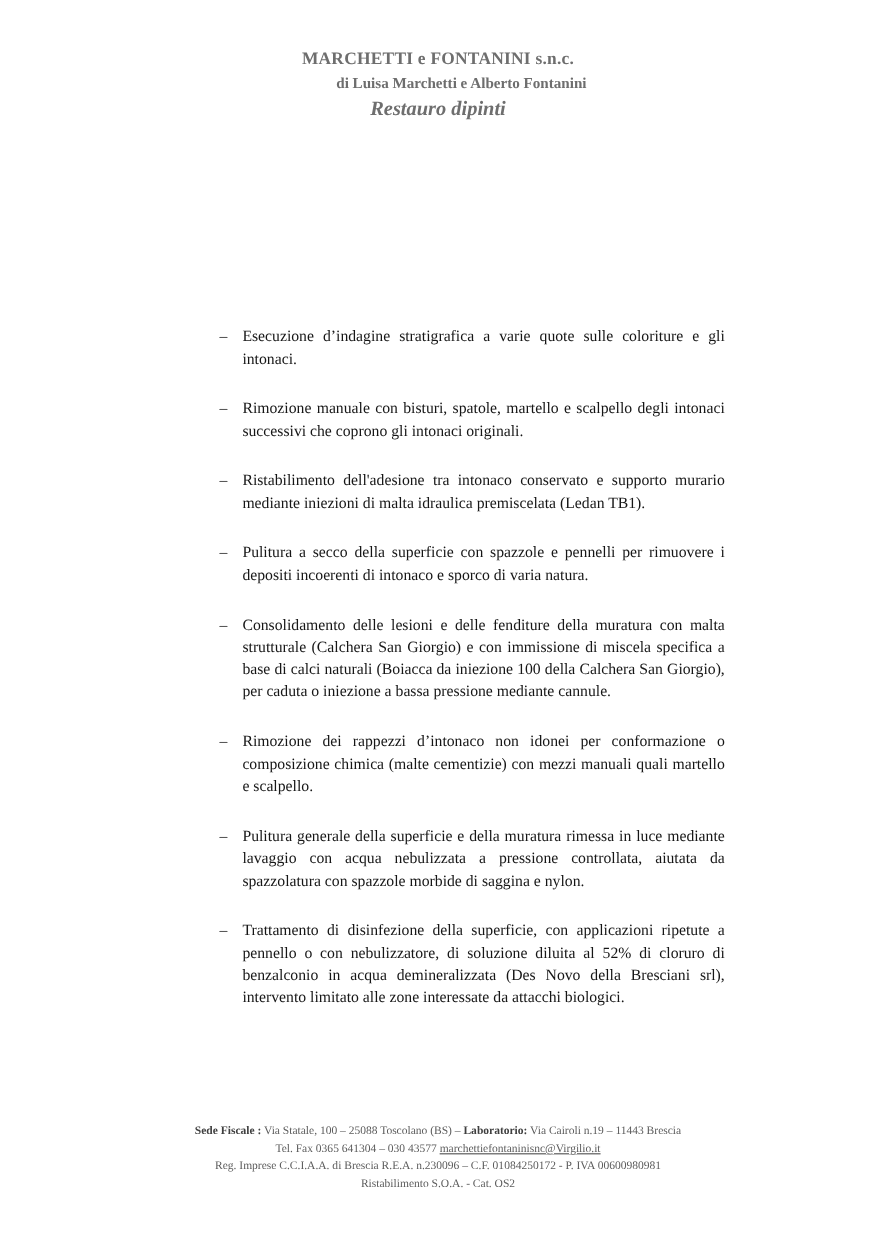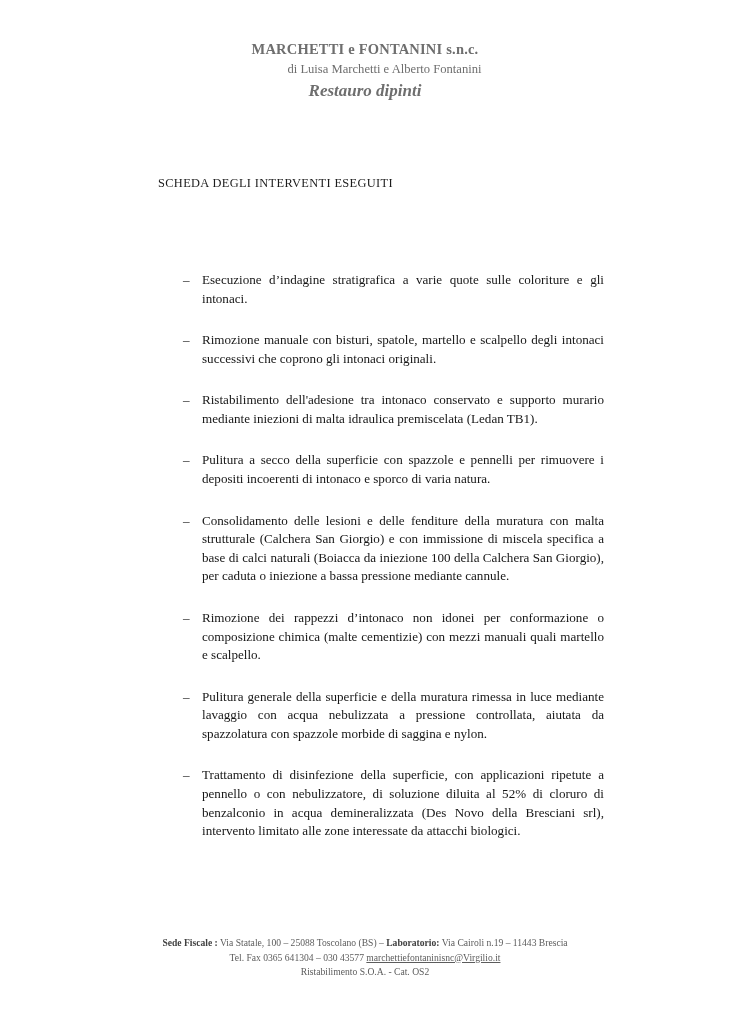--- a/index.html
+++ b/index.html
@@ -34,21 +34,21 @@
     color: #6e6e6e;
   }
   .lh-line1 {
     font-size: 14.5px;
     font-weight: bold;
     letter-spacing: 0.2px;
     line-height: 1.35;
   }
   .lh-line2 {
     font-size: 12.6px;
-    font-weight: normal;
+    font-weight: bold;
     line-height: 1.5;
     margin-left: 39px;
   }
   .lh-line3 {
     font-size: 17px;
     font-weight: bold;
     font-style: italic;
     line-height: 1.5;
   }
 
@@ -117,21 +117,20 @@
 <body>
 
 <div class="page">
 
   <div class="letterhead">
     <div class="lh-line1">MARCHETTI e FONTANINI s.n.c.</div>
     <div class="lh-line2">di Luisa Marchetti  e Alberto Fontanini</div>
     <div class="lh-line3">Restauro dipinti</div>
   </div>
 
-  <div class="doc-title">SCHEDA DEGLI  INTERVENTI  ESEGUITI</div>
 
   <div class="interventions">
 
     <div class="item">
       <span class="dash">–</span>
       <span class="body-text">Esecuzione d’indagine stratigrafica a varie quote sulle coloriture e gli intonaci.</span>
     </div>
 
     <div class="item">
       <span class="dash">–</span>
@@ -166,16 +165,17 @@
     <div class="item">
       <span class="dash">–</span>
       <span class="body-text">Trattamento di disinfezione della superficie, con applicazioni ripetute a pennello o con nebulizzatore, di soluzione diluita al 52% di cloruro di benzalconio in acqua demineralizzata (Des Novo della Bresciani srl), intervento limitato alle zone interessate da attacchi biologici.</span>
     </div>
 
   </div>
 
   <div class="footer">
     <span class="fline"><b>Sede Fiscale :</b><span> Via Statale, 100 – 25088 Toscolano (BS) – </span><b>Laboratorio:</b><span> Via Cairoli n.19 – 11443 Brescia</span></span>
     <span class="fline"><span>Tel.  Fax  0365 641304 – 030 43577  </span><a class="email" href="#">marchettiefontaninisnc@Virgilio.it</a></span>
+    <span class="fline">Reg. Imprese C.C.I.A.A. di Brescia R.E.A. n.230096 – C.F. 01084250172  - P. IVA 00600980981</span>
     <span class="fline">Ristabilimento S.O.A. - Cat. OS2</span>
   </div>
 
 </div>
 
 </body></html>

